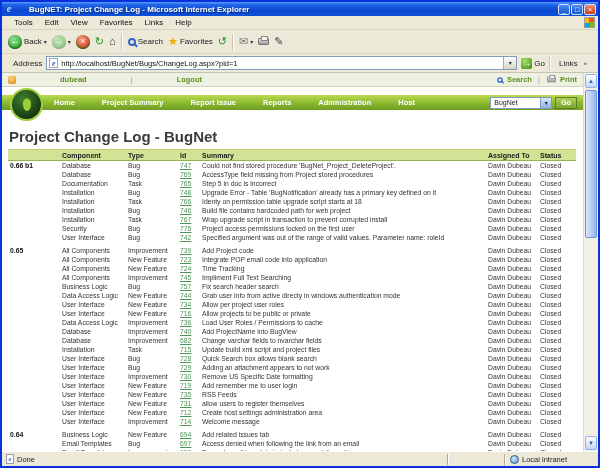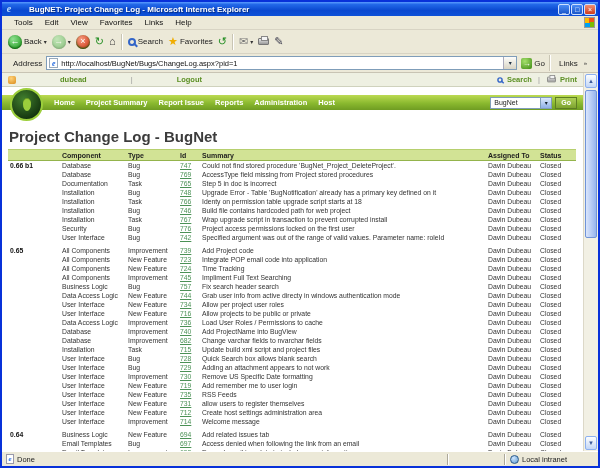--- a/index.html
+++ b/index.html
@@ -77,21 +77,21 @@
   .ub-sep { color:#999; margin:0 3px; }
   .user-ico { width:8px; height:8px; border-radius:2px; margin-right:3px;
               background:radial-gradient(circle at 40% 30%, #ffd27a, #d98a1a); }
   .ub-right { margin-left:auto; display:flex; align-items:center; gap:3px; }
   .mini-mag { transform:scale(.7); }
   .mini-prn { transform:scale(.8); }
 
   
   .site-header { height:36px; position:relative; background:#fff; }
   .navbar { position:absolute; left:0; right:0; top:8px; height:15px; display:flex; align-items:center;
-            gap:11px; padding-left:52px;
+            gap:27px; padding-left:52px;
             background:linear-gradient(180deg,#bcda52 0%, #8ab92f 55%, #6f9c22 100%); }
   .nav-link { color:#fff; font-size:7.5px; font-weight:bold; text-decoration:none; white-space:nowrap; }
   .logo { position:absolute; left:8px; top:1px; width:33px; height:33px; border-radius:50%;
           border:2px solid #9ccf3c; background:radial-gradient(circle at 40% 32%, #417f2e, #14350f 75%);
           display:flex; align-items:center; justify-content:center; }
   .bug { width:8px; height:12px; background:#9ccf3c; border-radius:50% 50% 50% 50% / 40% 40% 60% 60%;
          box-shadow:0 -1px 0 #6f9c22; }
   .proj-tools { margin-left:auto; margin-right:6px; display:flex; align-items:center; gap:3px; }
   .select { width:62px; height:12px; background:#fff; border:1px solid #7f9db9; font-size:7px;
             display:flex; align-items:center; padding-left:3px; color:#222; }

